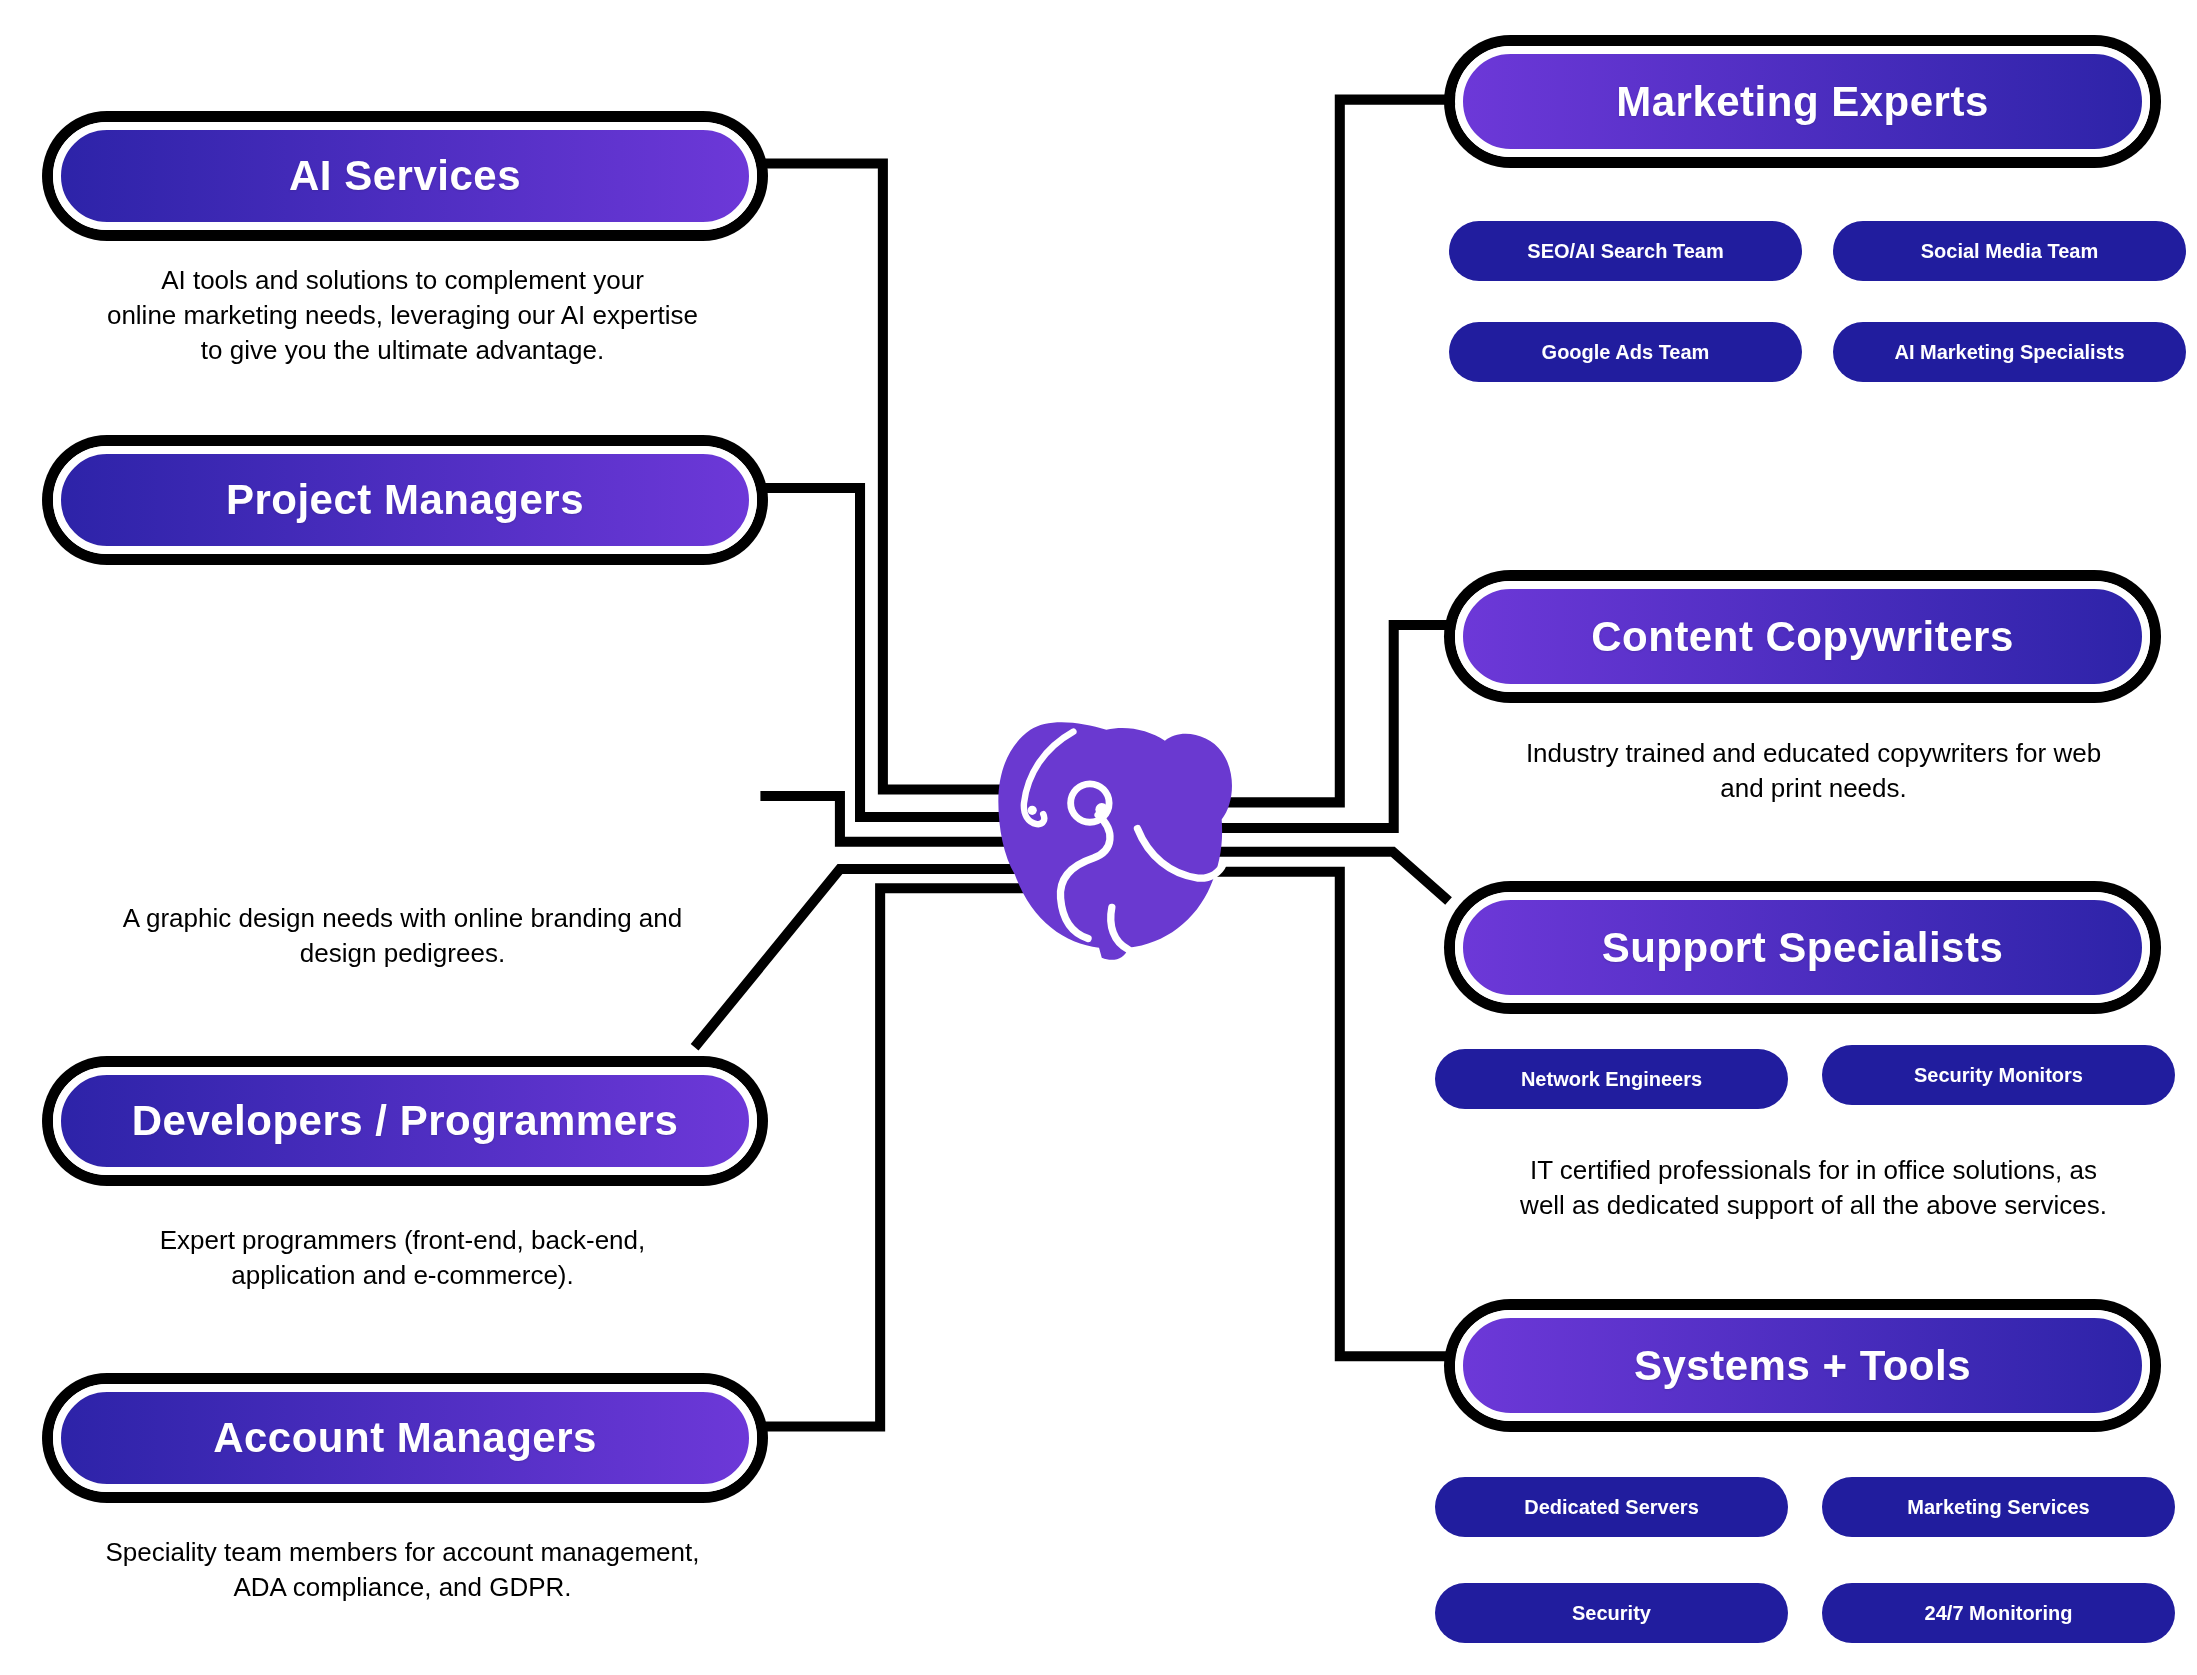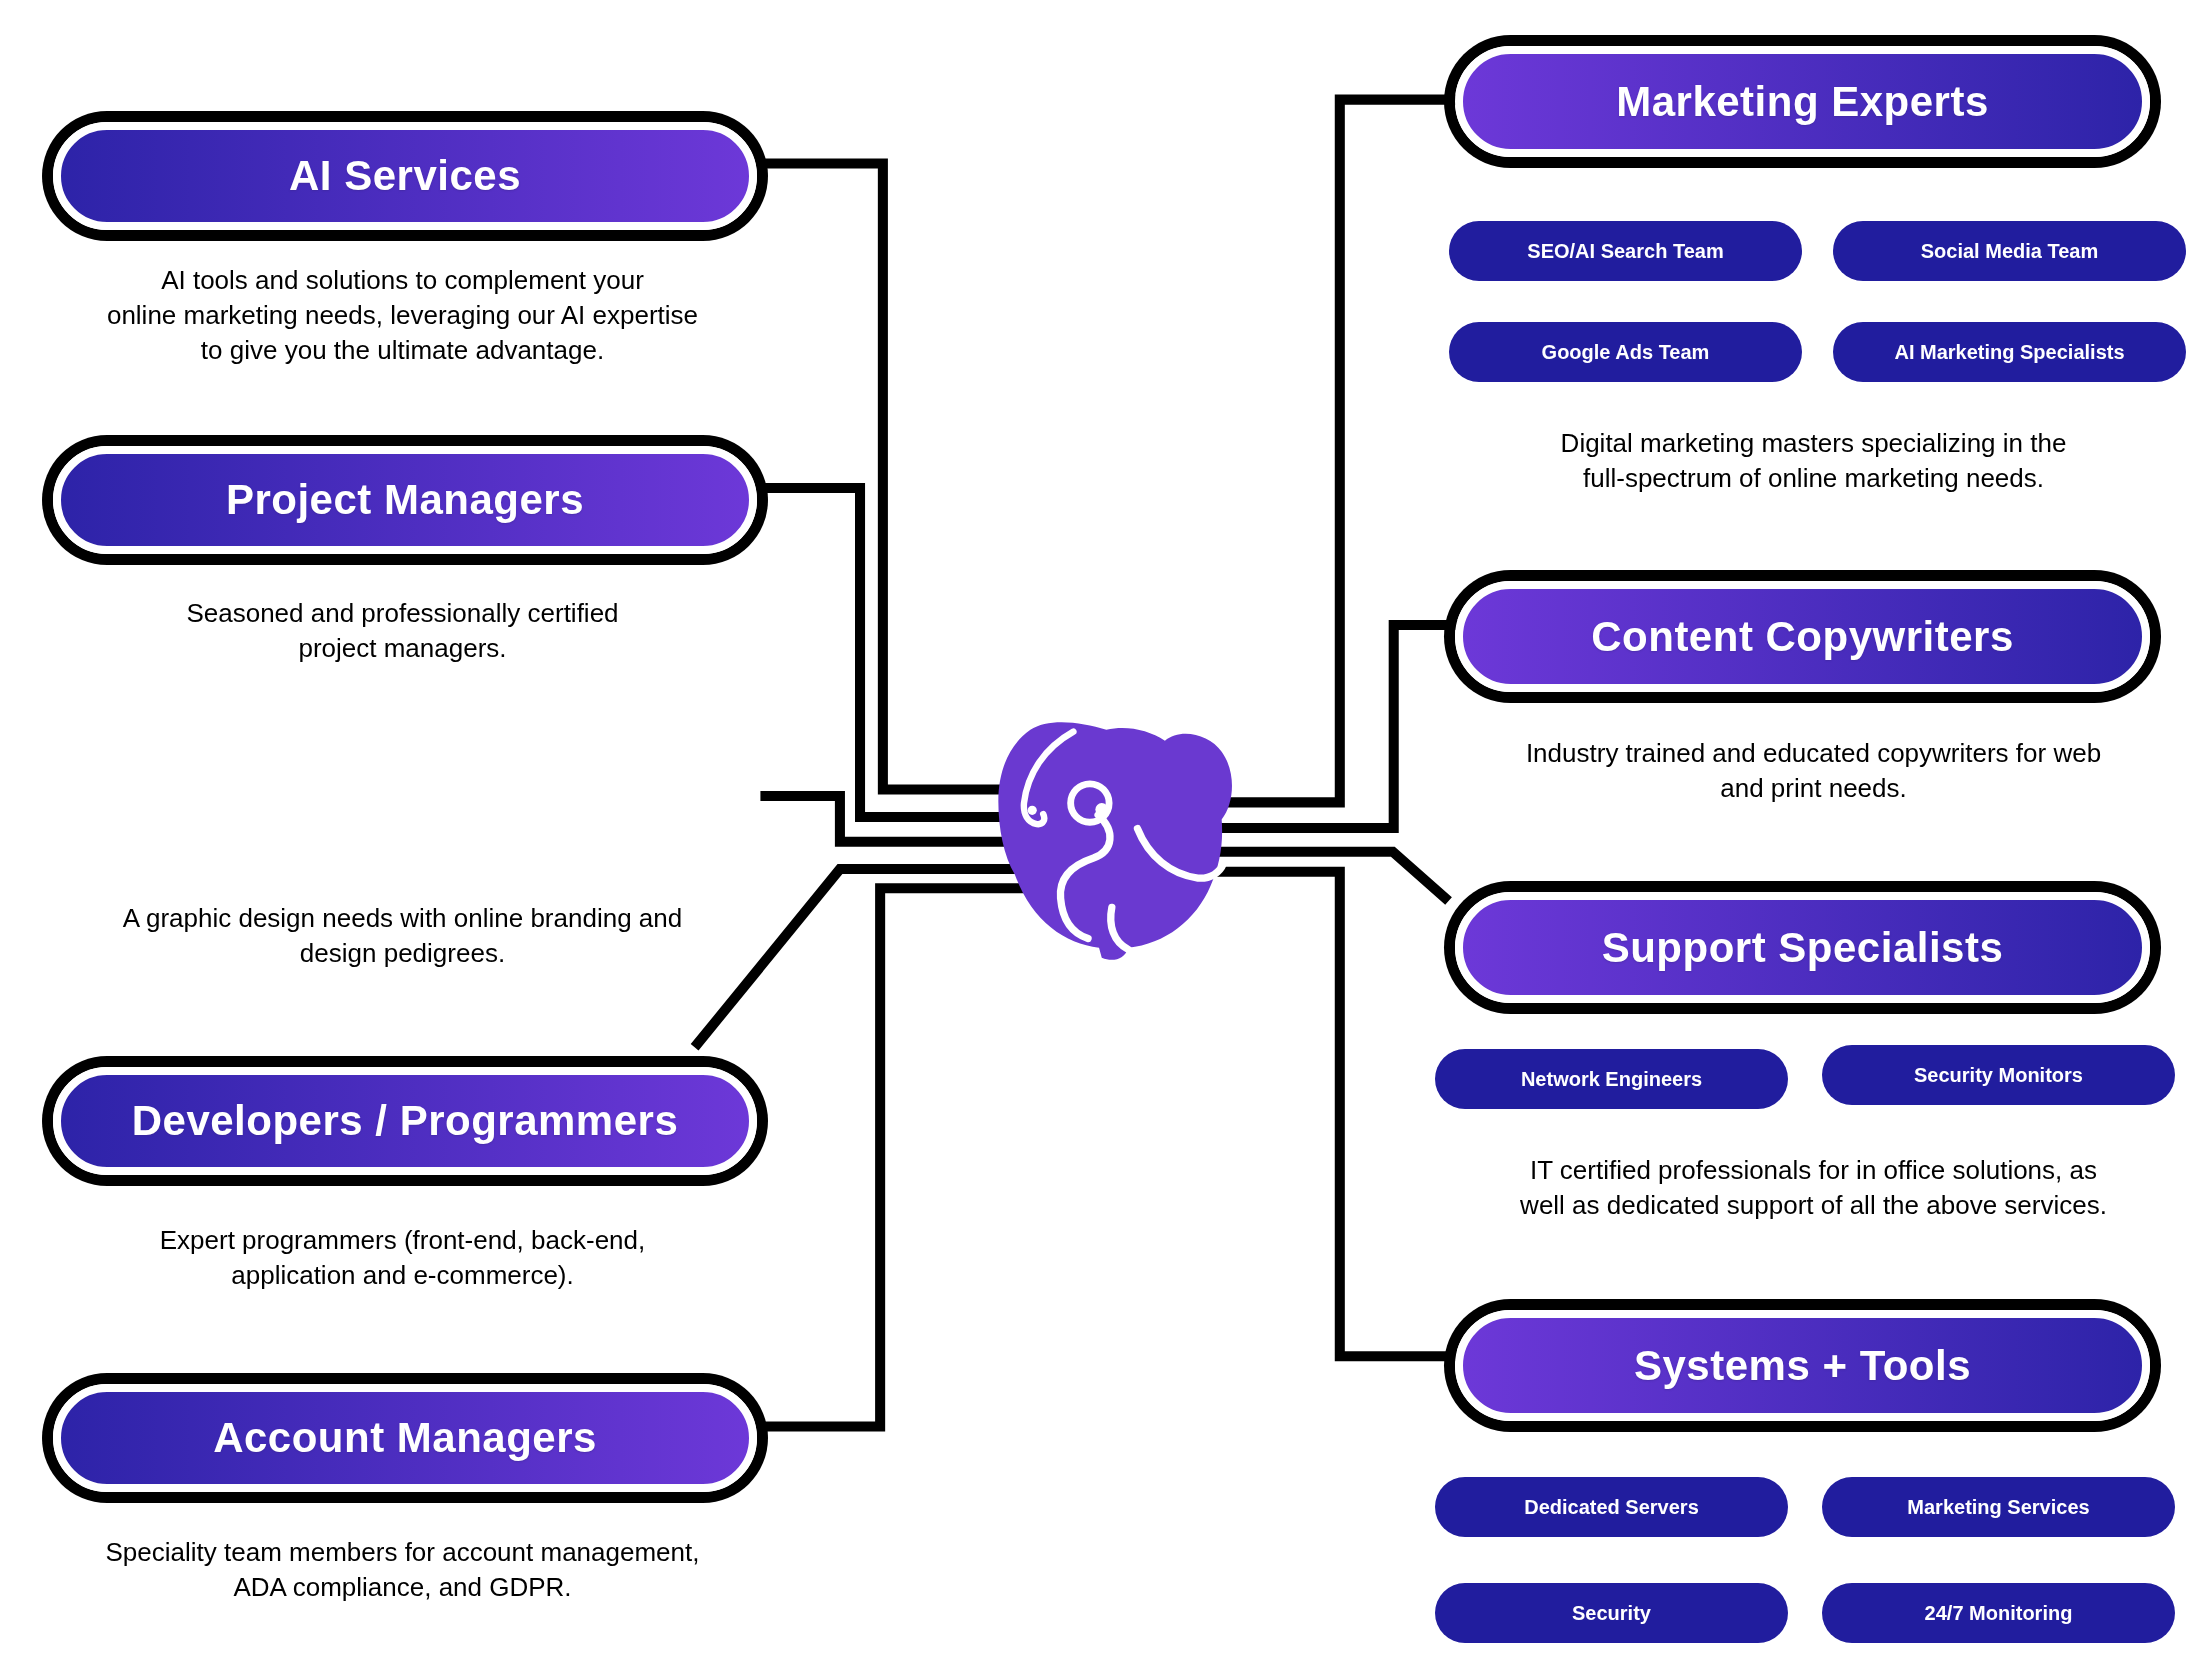--- a/index.html
+++ b/index.html
@@ -86,41 +86,37 @@
       <path d="M 1600 1484 H 1466 V 954 H 1330"></path>
     </g>
   </svg>
 
   <div class="bigpill left" style="top:110px">AI Services</div>
   <div class="desc" style="left:37px;top:263px;width:731px">AI tools and solutions to complement your
 online marketing needs, leveraging our AI expertise
 to give you the ultimate advantage.</div>
 
   <div class="bigpill left" style="top:434px">Project Managers</div>
-  <div class="desc" style="left:37px;top:596px;width:731px">Seasoned and professionally certified
-project managers.</div>
 
   <div class="desc" style="left:37px;top:901px;width:731px">A graphic design needs with online branding and
 design pedigrees.</div>
 
   <div class="bigpill left" style="top:1055px">Developers / Programmers</div>
   <div class="desc" style="left:37px;top:1223px;width:731px">Expert programmers (front-end, back-end,
 application and e-commerce).</div>
 
   <div class="bigpill left" style="top:1372px">Account Managers</div>
   <div class="desc" style="left:37px;top:1535px;width:731px">Speciality team members for account management,
 ADA compliance, and GDPR.</div>
 
   <div class="bigpill right" style="top:46px">Marketing Experts</div>
   <div class="tag" style="left:1449px;top:221px">SEO/AI Search Team</div>
   <div class="tag" style="left:1833px;top:221px">Social Media Team</div>
   <div class="tag" style="left:1449px;top:322px">Google Ads Team</div>
   <div class="tag" style="left:1833px;top:322px">AI Marketing Specialists</div>
-  <div class="desc" style="left:1448px;top:426px;width:731px">Digital marketing masters specializing in the
-full-spectrum of online marketing needs.</div>
 
   <div class="bigpill right" style="top:581px">Content Copywriters</div>
   <div class="desc" style="left:1448px;top:736px;width:731px">Industry trained and educated copywriters for web
 and print needs.</div>
 
   <div class="bigpill right" style="top:892px">Support Specialists</div>
   <div class="tag" style="left:1435px;top:1049px">Network Engineers</div>
   <div class="tag" style="left:1822px;top:1045px">Security Monitors</div>
   <div class="desc" style="left:1448px;top:1153px;width:731px">IT certified professionals for in office solutions, as
 well as dedicated support of all the above services.</div>

